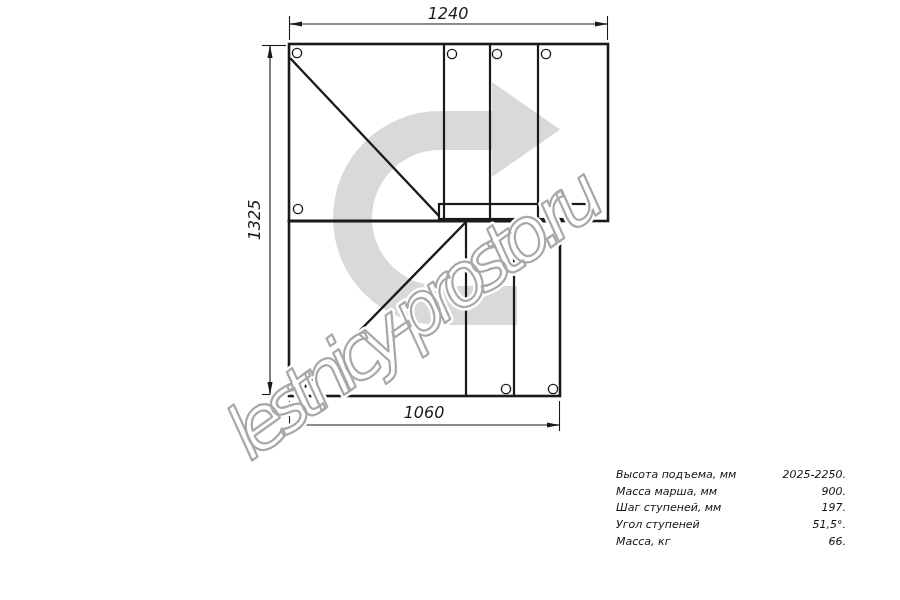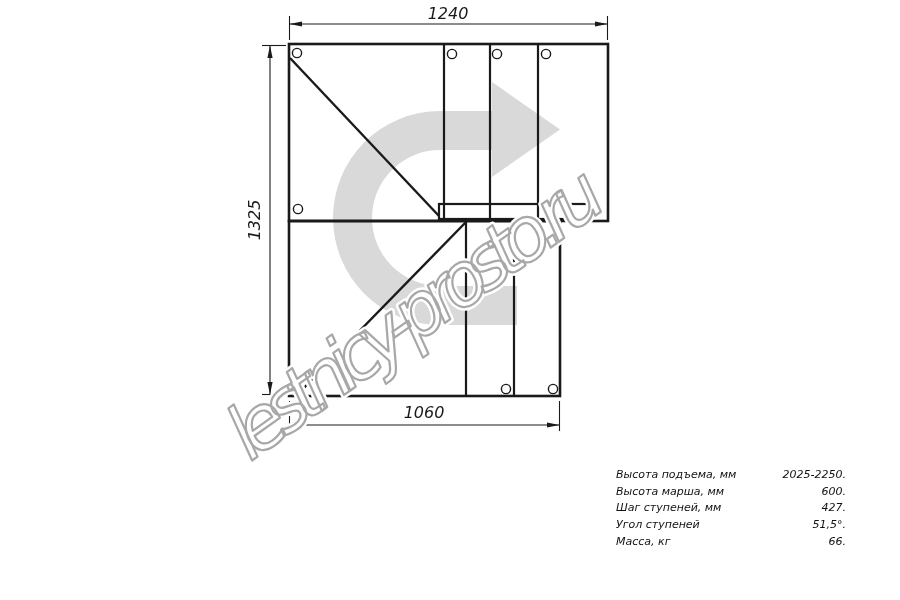--- a/index.html
+++ b/index.html
@@ -93,26 +93,26 @@
   </g>
 </svg>
 
   
   <div class="specs">
     <div class="spec-row">
       <span class="lbl">Высота подъема, мм</span>
       <span class="val">2025-2250.</span>
     </div>
     <div class="spec-row">
-      <span class="lbl">Высота марша, мм</span>
-      <span class="val">600.</span>
+      <span class="lbl">Масса марша, мм</span>
+      <span class="val">900.</span>
     </div>
     <div class="spec-row">
       <span class="lbl">Шаг ступеней, мм</span>
-      <span class="val">427.</span>
+      <span class="val">197.</span>
     </div>
     <div class="spec-row">
       <span class="lbl">Угол ступеней</span>
       <span class="val">51,5°.</span>
     </div>
     <div class="spec-row">
       <span class="lbl">Масса, кг</span>
       <span class="val">66.</span>
     </div>
   </div>

